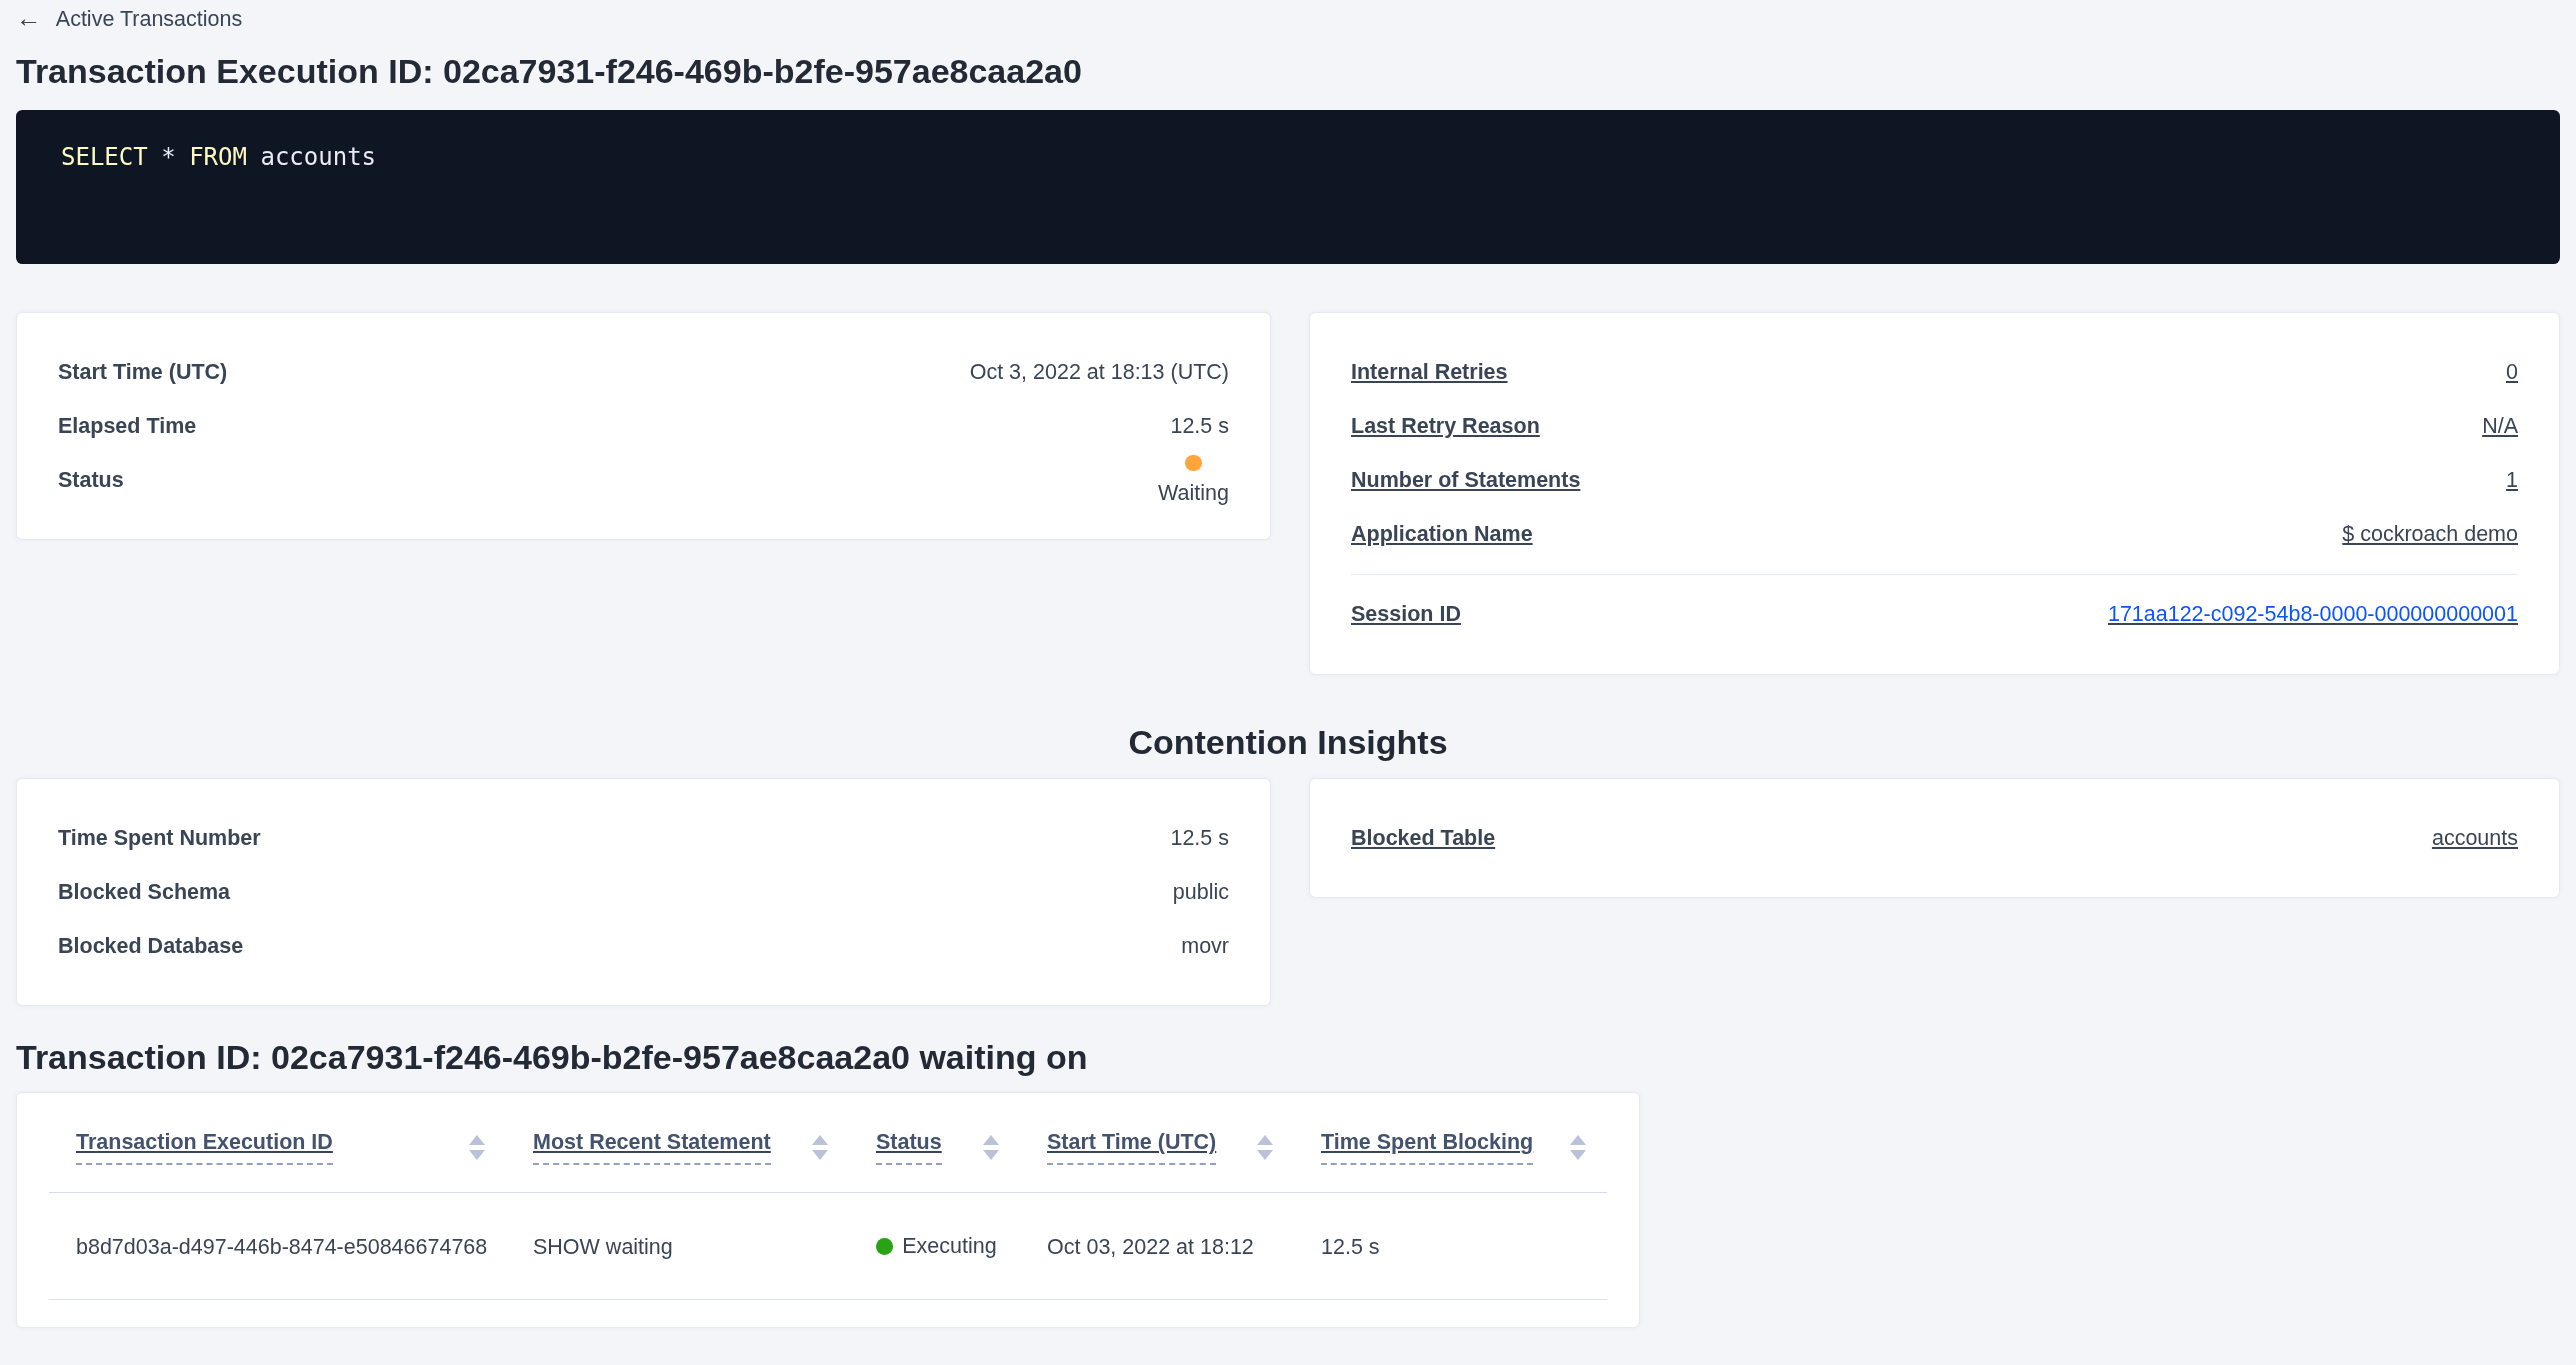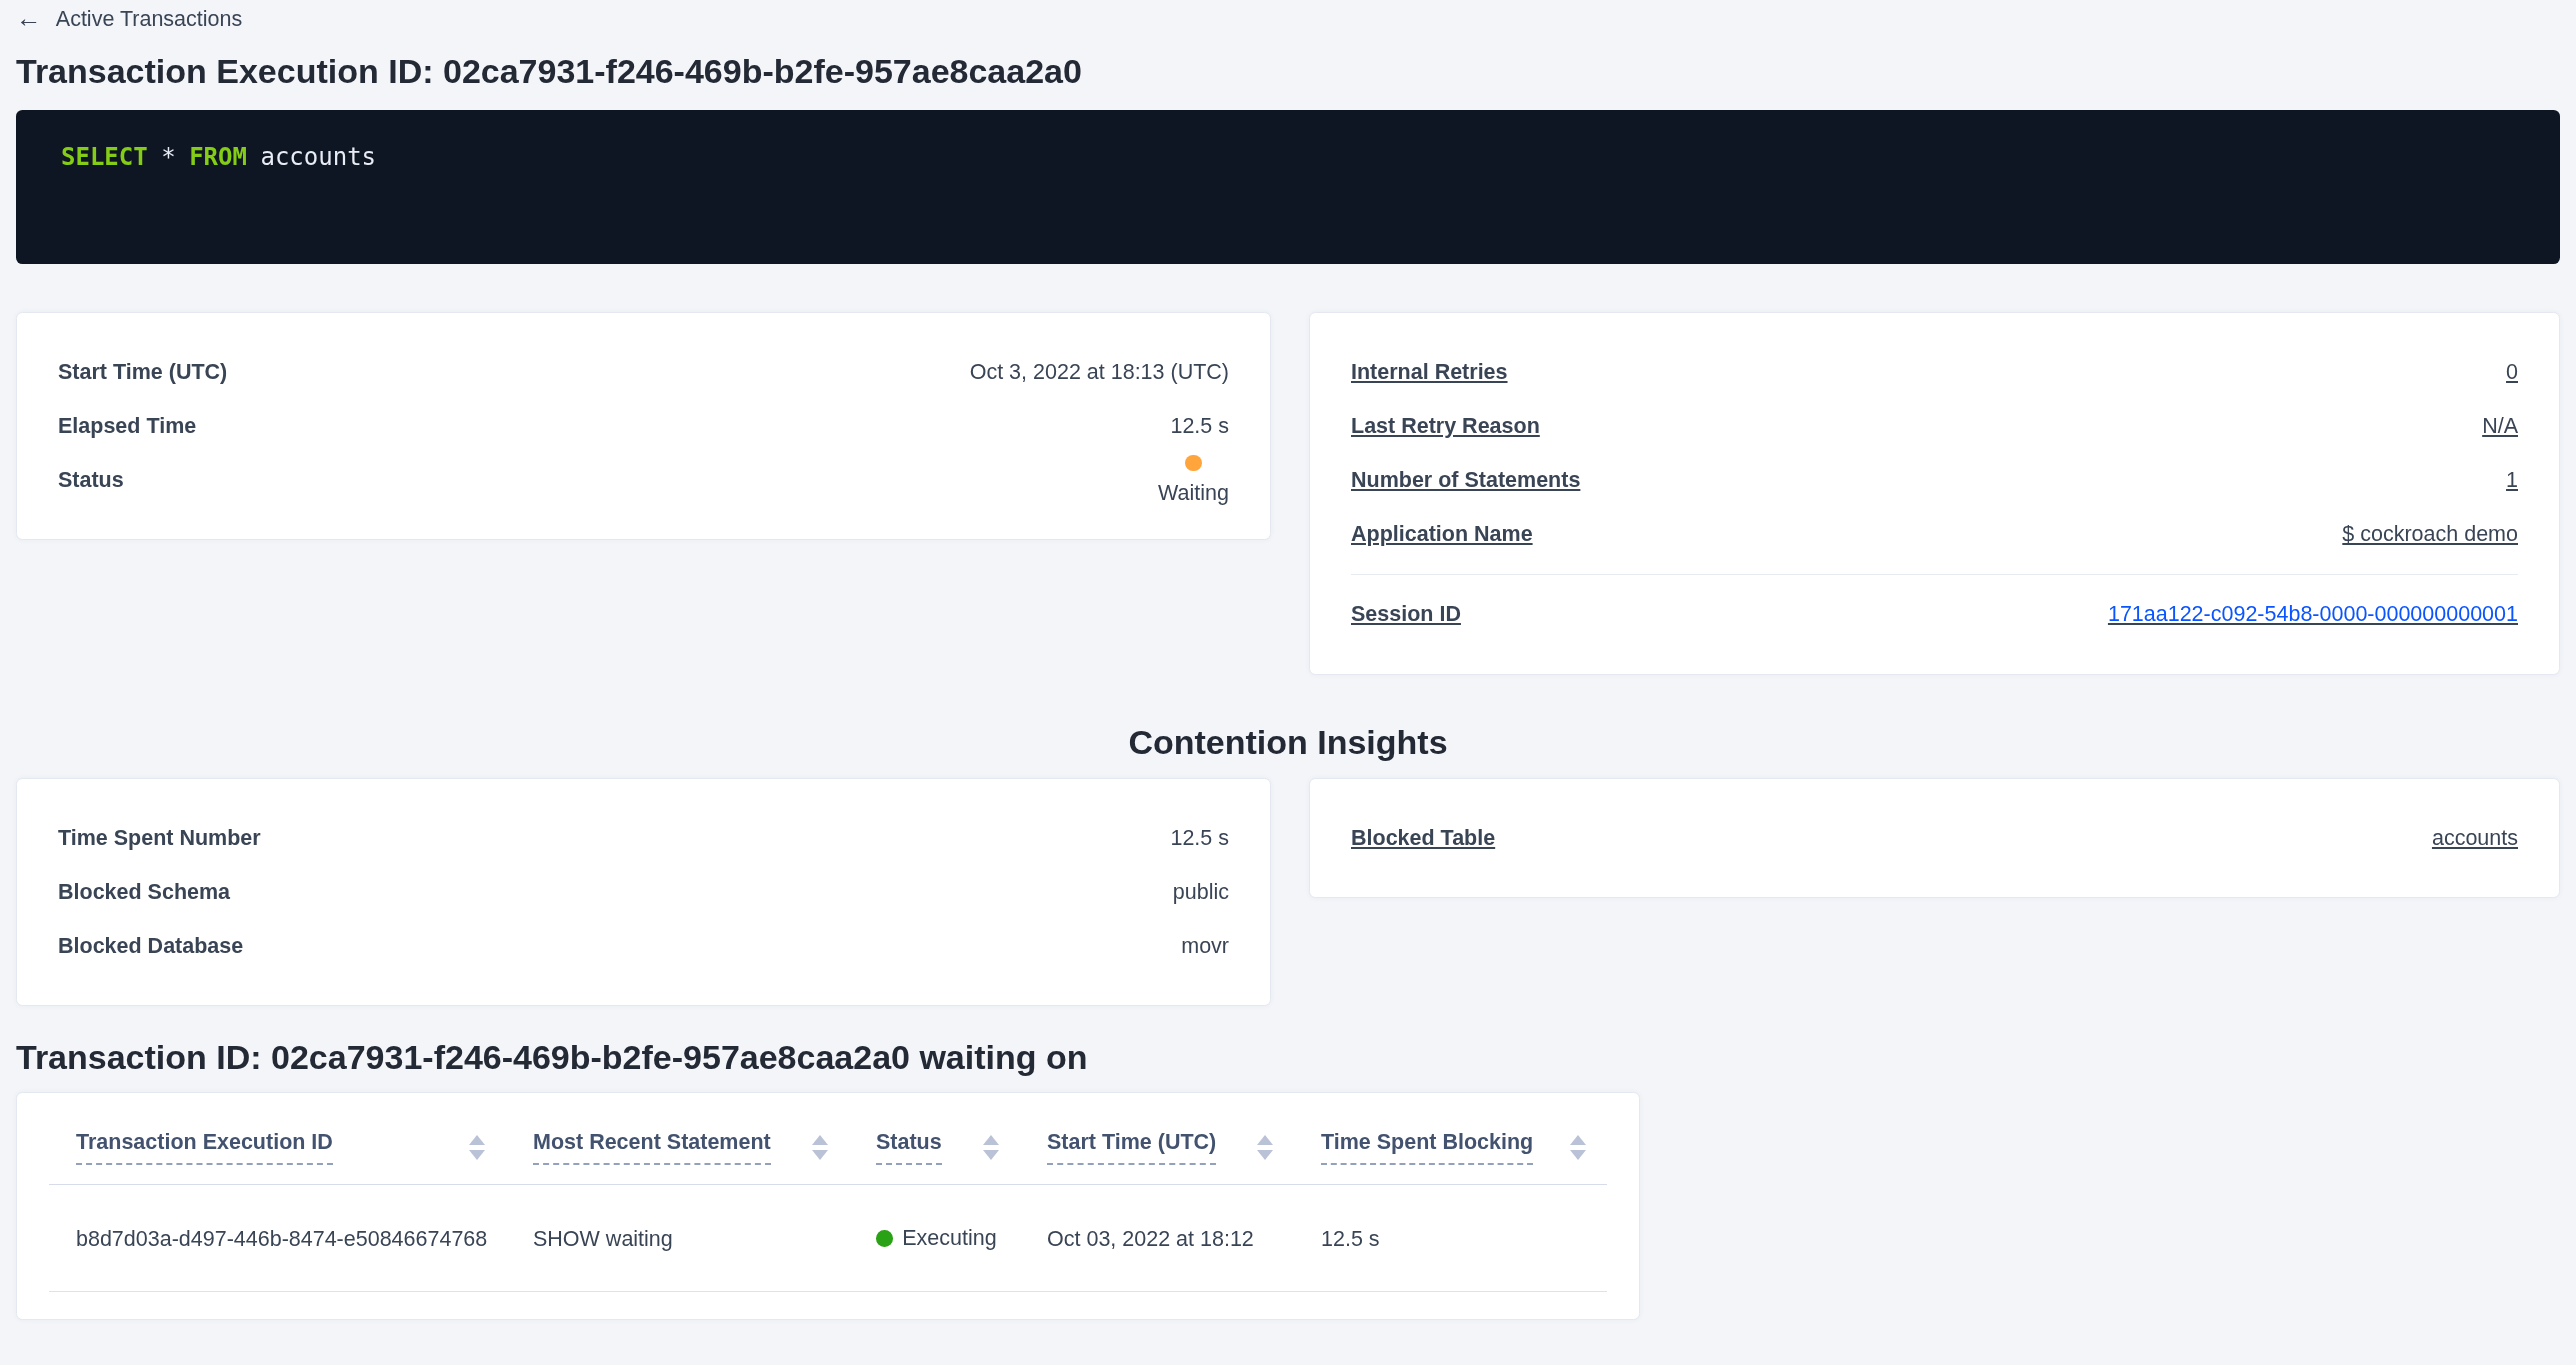--- a/index.html
+++ b/index.html
@@ -48,21 +48,21 @@
     background: #0e1624;
     border-radius: 6.4px;
     padding: 33px 45px;
     font-family: "DejaVu Sans Mono", monospace;
     font-size: 24px;
     line-height: 29px;
     color: #e8ecf4;
     white-space: nowrap;
   }
   .sqlbox .tok + .tok { margin-left: 13.5px; }
-  .sql-kw { color: #84cc16; font-weight: bold; }
+  .sql-kw { color: #fef9c3; }
 
   
   .cards-row {
     display: flex;
     gap: 38px;
     align-items: flex-start;
     margin-top: 48px;
   }
   .card {
     background: #ffffff;
@@ -107,23 +107,24 @@
     width: 1624px;
     background: #ffffff;
     border: 0.8px solid #e4e9f1;
     border-radius: 6.4px;
     box-shadow: 0 0 4.8px rgba(60, 80, 110, 0.06);
     padding: 0 32px 27px;
   }
   table { width: 100%; border-collapse: collapse; }
   th {
     text-align: left;
-    padding: 37px 0 19px 27px;
+    padding: 37px 0 27px 27px;
     border-bottom: 1.6px solid #d6dce9;
     vertical-align: middle;
+    text-decoration: underline;
   }
   .th-inner {
     display: flex;
     align-items: center;
     justify-content: space-between;
     padding-right: 20.7px;
   }
   .th-label {
     font-size: 21.5px;
     font-weight: 700;

